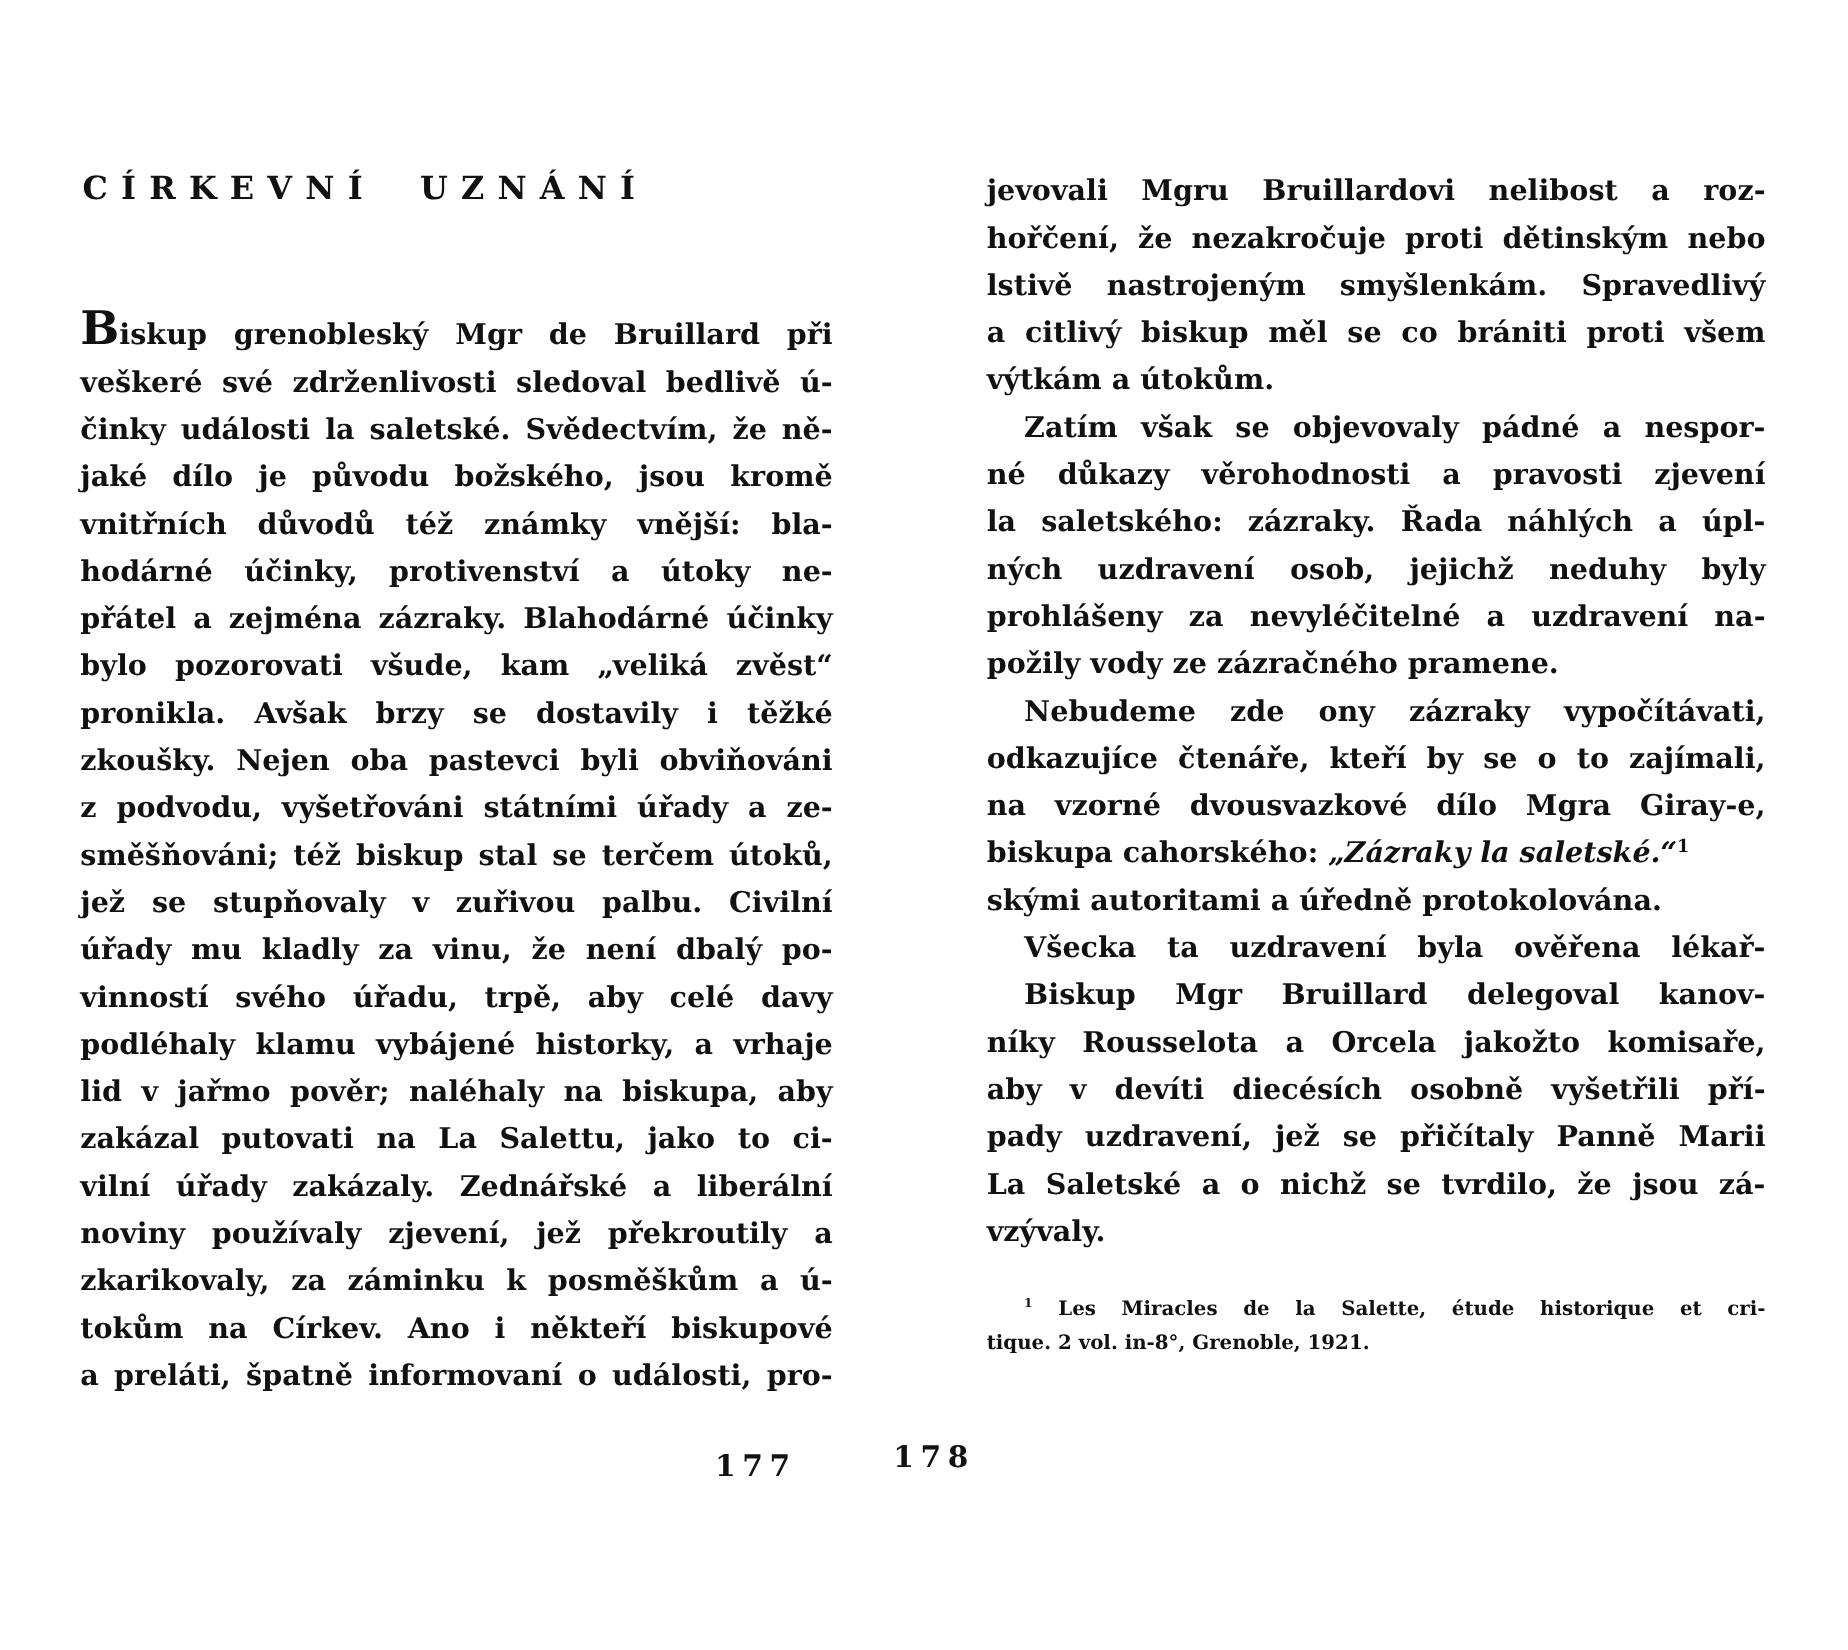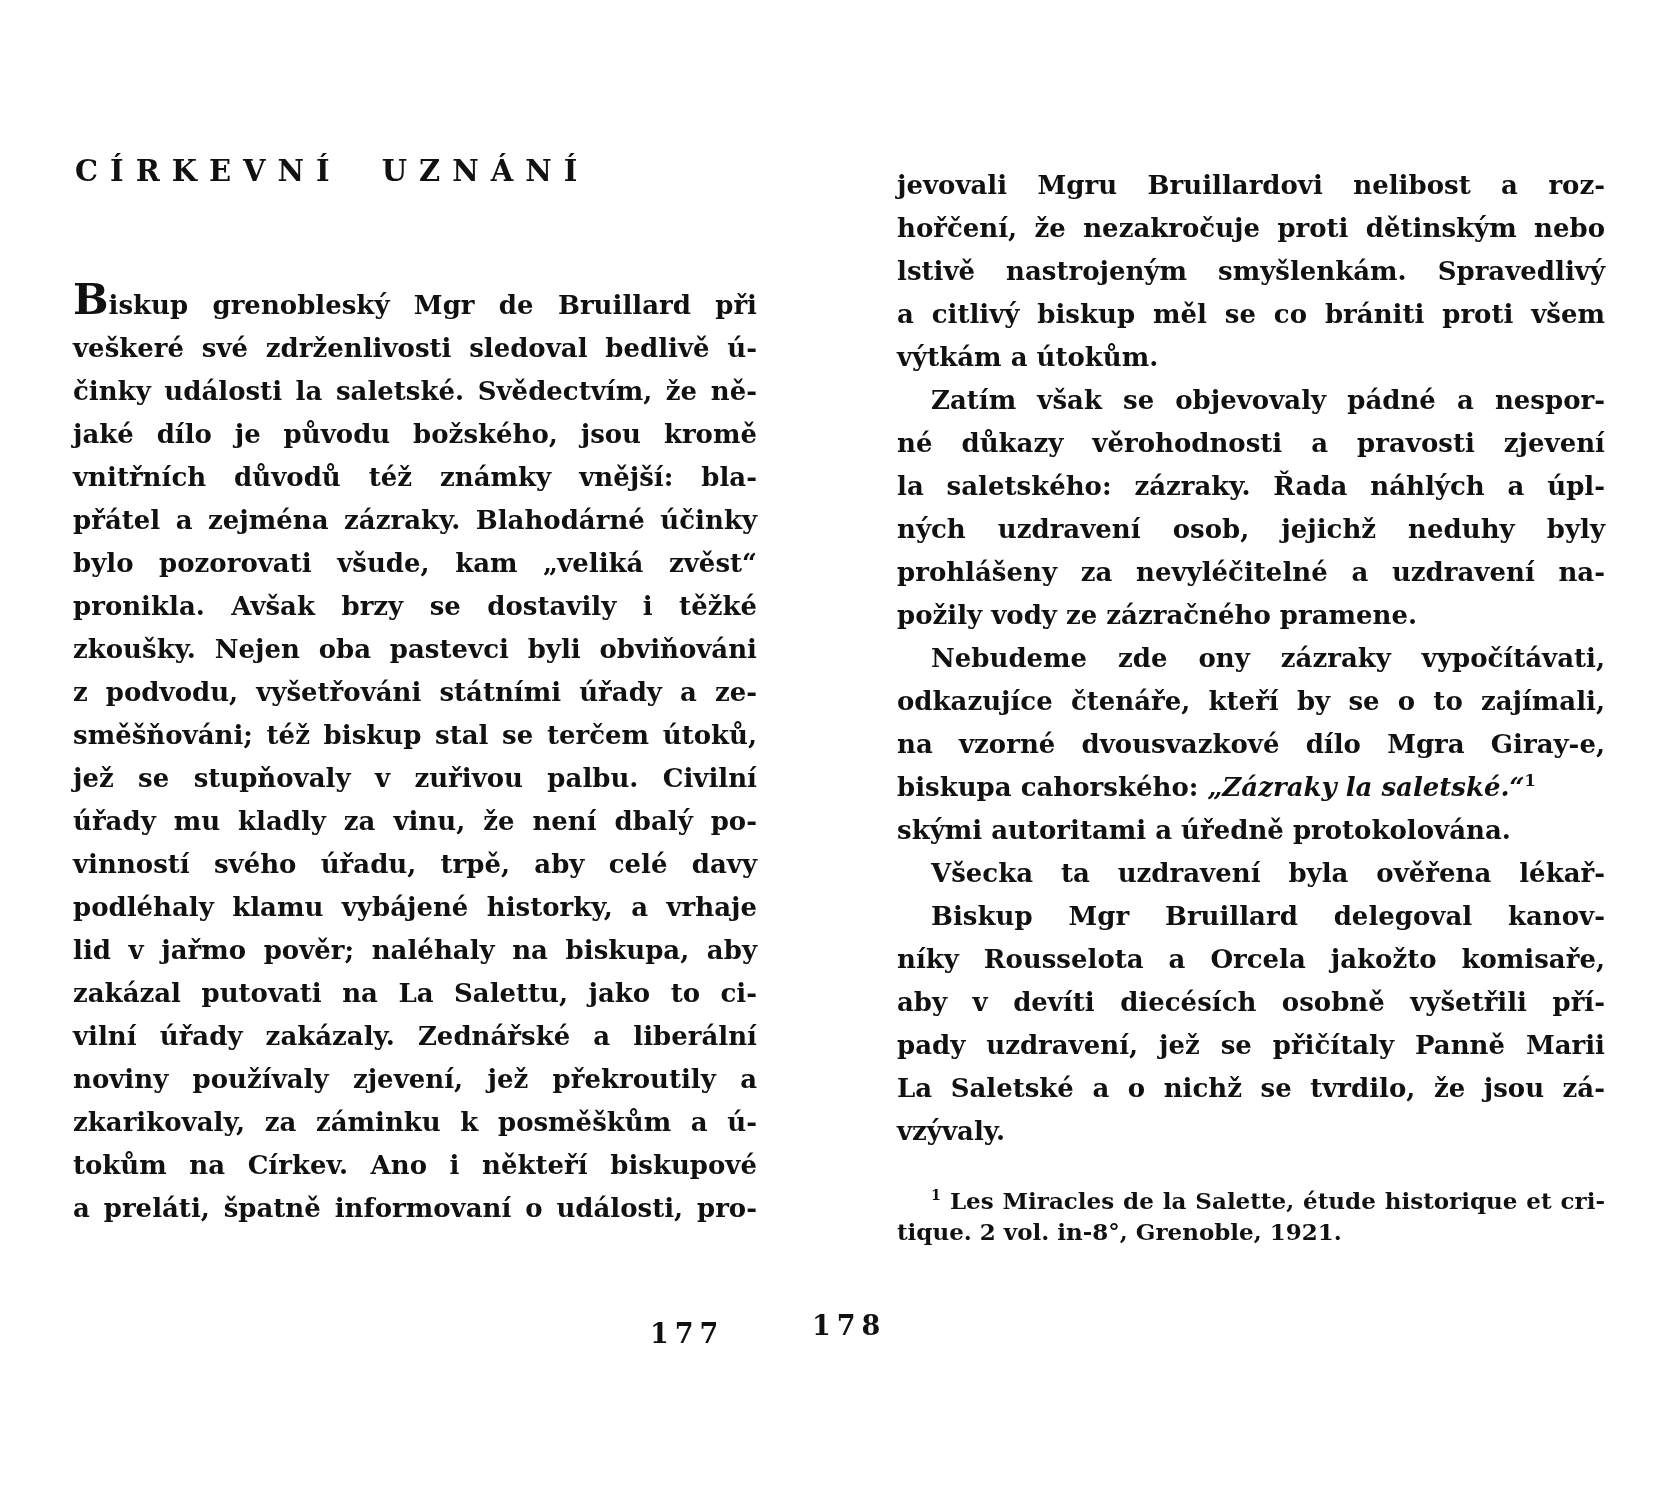--- a/index.html
+++ b/index.html
@@ -8,42 +8,42 @@
     width:1680px;height:1500px;
     background:#ffffff;
     overflow:hidden;
     font-family:"DejaVu Serif","Liberation Serif",serif;
     color:#111111;
     font-weight:700;
     text-decoration:underline;
   }
   .page{position:absolute;}
   #left-page{left:73px;top:150px;width:684px;}
-  #right-page{left:897px;top:153px;width:708px;margin-top:11px;}
+  #right-page{left:897px;top:153px;width:708px;}
   .heading{
     font-size:29px;
     letter-spacing:12px;
     word-spacing:18px;
     margin:4px 0 96px 2px;
     white-space:nowrap;
   }
   .para{margin:0;}
   .line{
     font-size:26px;
     line-height:43px;
     text-align:justify;
     text-align-last:justify;
   }
   .line.endline{text-align-last:left;}
   .line.indent{text-indent:34px;}
   .initial{font-size:42px;line-height:0;}
   .italic{font-style:italic;}
   .sup{font-size:0.62em;vertical-align:super;line-height:0;}
   .footnote{margin-top:32px;}
-  .footnote .line{font-size:23px;line-height:31px;}
+  .footnote .line{font-size:18px;line-height:31px;}
   .page-number{
     position:absolute;
     font-size:27px;
     letter-spacing:6px;
   }
   #pn-left{left:650px;top:1318px;}
   #pn-right{left:812px;top:1310px;}
 </style>
 </head>
 <body>
@@ -52,20 +52,21 @@
 
   <div class="page" id="left-page">
     <h1 class="heading">CÍRKEVNÍ UZNÁNÍ</h1>
     <div class="text-block">
         <div class="para">
           <div class="line"><span class="initial">B</span><span>iskup grenobleský Mgr de Bruillard při</span></div>
           <div class="line"><span>veškeré své zdrženlivosti sledoval bedlivě ú-</span></div>
           <div class="line"><span>činky události la saletské. Svědectvím, že ně-</span></div>
           <div class="line"><span>jaké dílo je původu božského, jsou kromě</span></div>
           <div class="line"><span>vnitřních důvodů též známky vnější: bla-</span></div>
+          <div class="line"><span>hodárné účinky, protivenství a útoky ne-</span></div>
           <div class="line"><span>přátel a zejména zázraky. Blahodárné účinky</span></div>
           <div class="line"><span>bylo pozorovati všude, kam „veliká zvěst“</span></div>
           <div class="line"><span>pronikla. Avšak brzy se dostavily i těžké</span></div>
           <div class="line"><span>zkoušky. Nejen oba pastevci byli obviňováni</span></div>
           <div class="line"><span>z podvodu, vyšetřováni státními úřady a ze-</span></div>
           <div class="line"><span>směšňováni; též biskup stal se terčem útoků,</span></div>
           <div class="line"><span>jež se stupňovaly v zuřivou palbu. Civilní</span></div>
           <div class="line"><span>úřady mu kladly za vinu, že není dbalý po-</span></div>
           <div class="line"><span>vinností svého úřadu, trpě, aby celé davy</span></div>
           <div class="line"><span>podléhaly klamu vybájené historky, a vrhaje</span></div>

